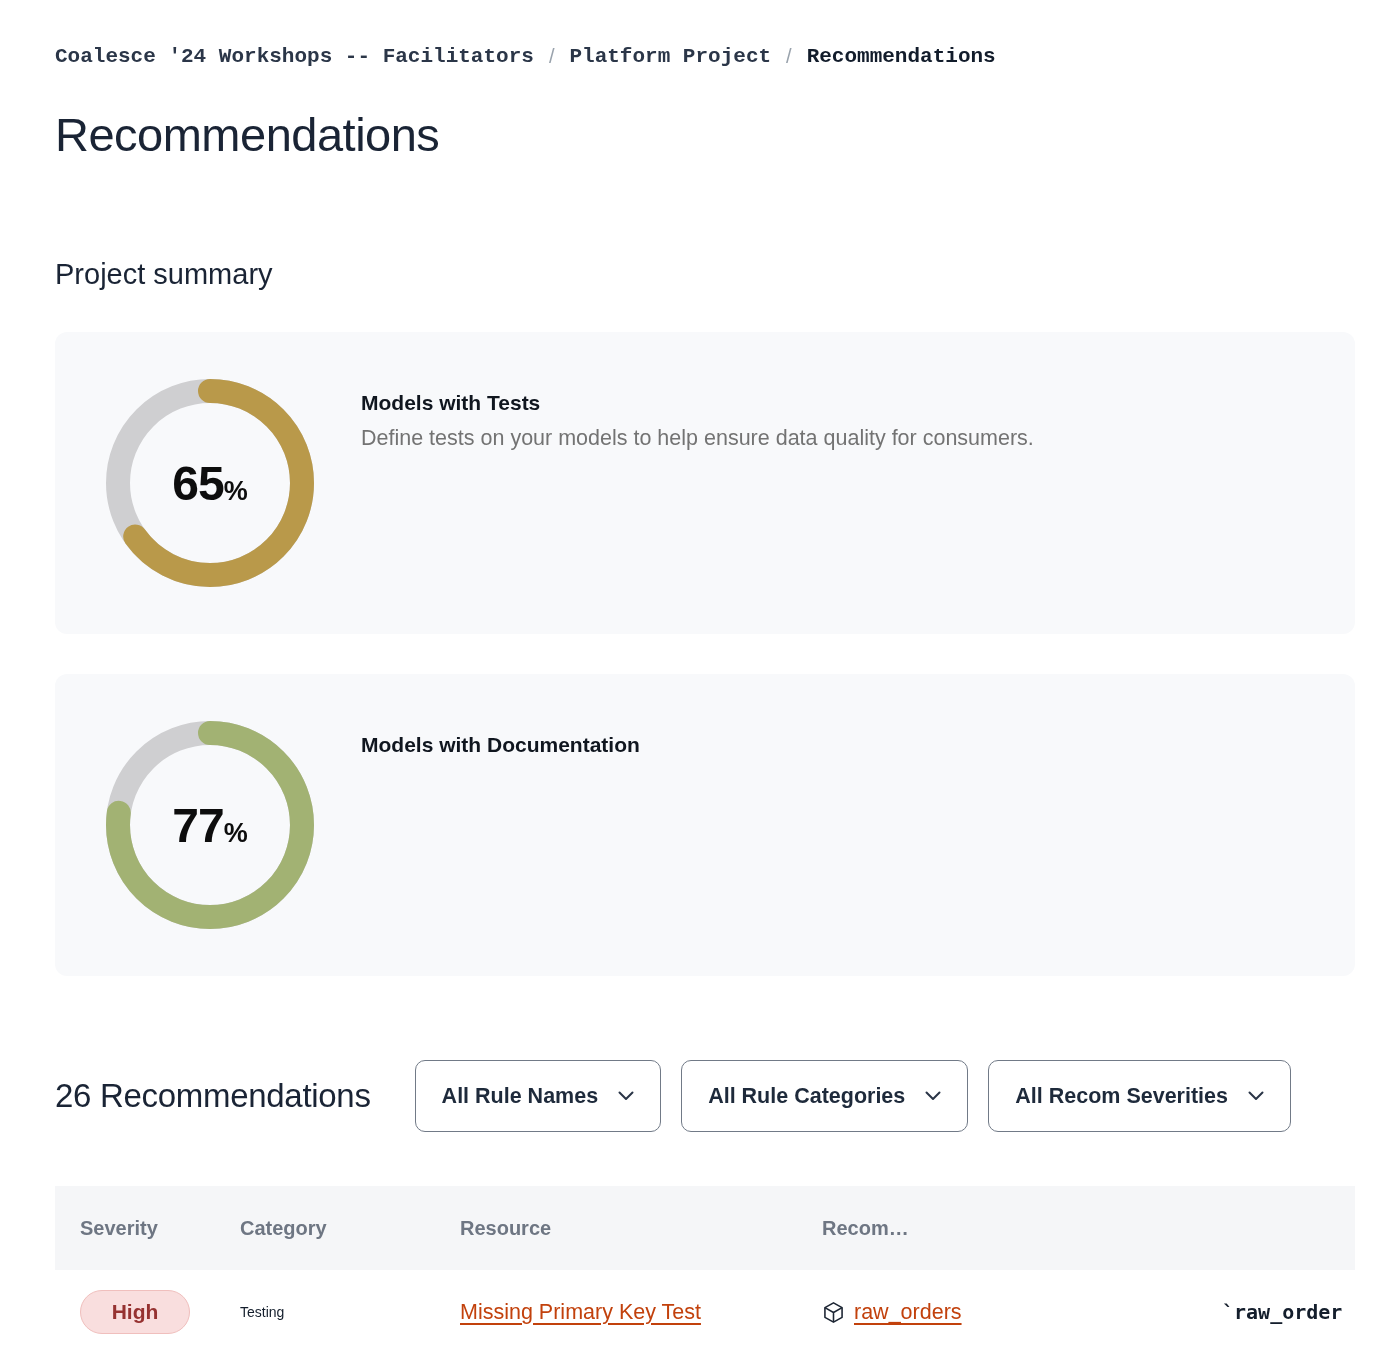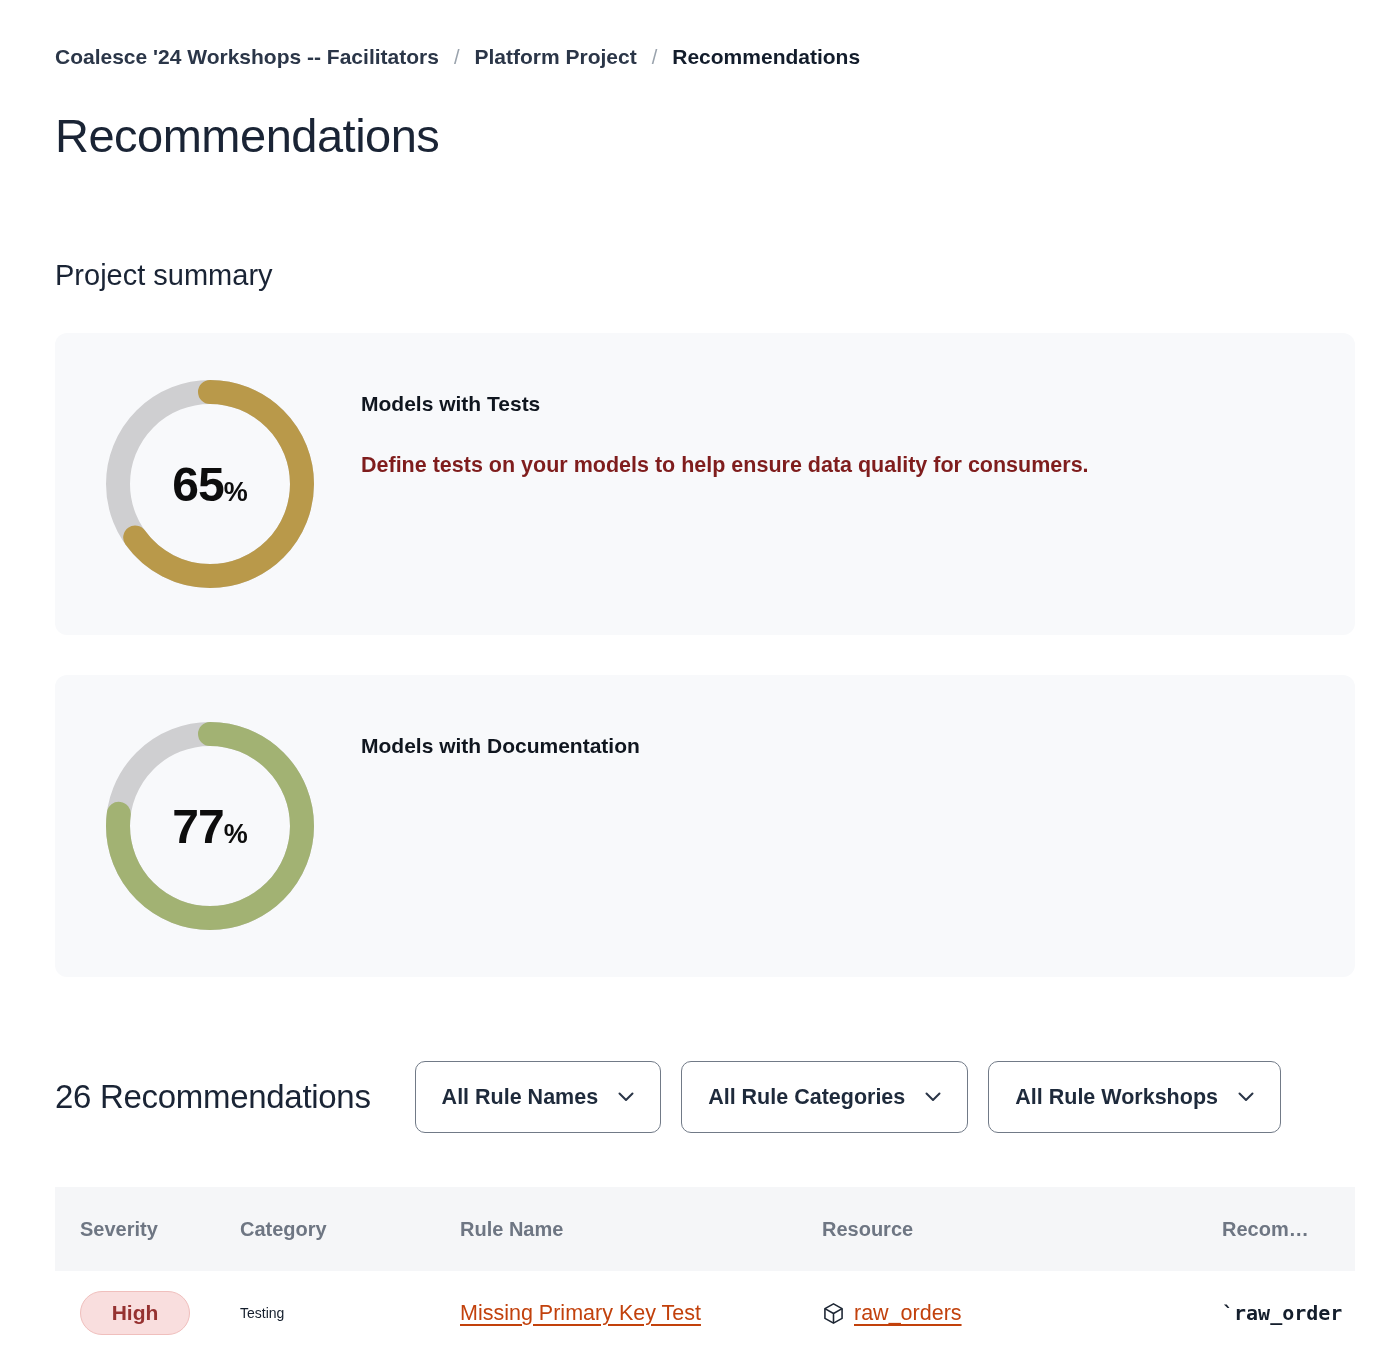--- a/index.html
+++ b/index.html
@@ -11,21 +11,21 @@
     overflow: hidden;
   }
   .container { padding: 0 43px 0 55px; width: 1398px; }
 
   
   .breadcrumb {
     display: flex; align-items: center; gap: 15px;
     padding-top: 45px;
     font-size: 21px; font-weight: 700; color: #2b3648;
   }
-  .crumb { text-decoration: none; color: #2b3648; cursor: pointer; }
+  .crumb { text-decoration: none; color: #2b3648; cursor: pointer; font-family: Liberation Mono, monospace; }
   .crumb-sep { color: #9aa3ad; font-weight: 400; font-size: 20px; }
   .crumb.current { color: #121c2b; }
 
   
   .page-title {
     margin-top: 40px;
     font-size: 47px; font-weight: 500; color: #1a2435;
     letter-spacing: -0.5px; line-height: 54px;
   }
 
@@ -48,22 +48,22 @@
   .donut-label {
     position: absolute; inset: 0;
     display: flex; align-items: center; justify-content: center; text-align: right;
   }
   .donut-label-inner { display: flex; align-items: baseline; }
   .donut-value { font-size: 48px; font-weight: 700; color: #0d0d0d; letter-spacing: -1px; }
   .donut-suffix { font-size: 27px; font-weight: 700; color: #0d0d0d; }
   .card-text { align-self: flex-start; margin-left: 46px; padding-top: 56px; }
   .card-title { font-size: 21px; font-weight: 700; color: #10161f; line-height: 30px; }
   .card-desc {
-    margin-top: 26px; font-size: 21.5px; font-weight: 700;
-    color: #7f1d1d; line-height: 40px; max-width: 915px;
+    font-size: 21.5px; font-weight: 400;
+    color: #737373; line-height: 40px; max-width: 915px;
   }
 
   
   .recs-bar { display: flex; align-items: center; margin-top: 84px; height: 72px; }
   .recs-heading { font-size: 33px; font-weight: 500; color: #1a2435; letter-spacing: -0.3px; }
   .filter-btn {
     height: 72px; margin-left: 20px;
     border: 1px solid #717a87; border-radius: 10px; background: #ffffff;
     display: flex; align-items: center; gap: 20px;
     padding: 0 26px;
@@ -173,32 +173,31 @@
     </button>
 
     <button class="filter-btn">
       <span>All Rule Categories</span>
       <svg class="chevron" width="16" height="10" viewBox="0 0 16 10">
         <polyline points="1.5,1.5 8,8 14.5,1.5" fill="none" stroke="#2a3547" stroke-width="2" stroke-linecap="round" stroke-linejoin="round"></polyline>
       </svg>
     </button>
 
     <button class="filter-btn">
-      <span>All Rule Workshops</span>
+      <span>All Recom Severities</span>
       <svg class="chevron" width="16" height="10" viewBox="0 0 16 10">
         <polyline points="1.5,1.5 8,8 14.5,1.5" fill="none" stroke="#2a3547" stroke-width="2" stroke-linecap="round" stroke-linejoin="round"></polyline>
       </svg>
     </button>
   </div>
 
   <div class="recs-table">
     <div class="thead">
       <div class="th">Severity</div>
       <div class="th">Category</div>
-      <div class="th">Rule Name</div>
       <div class="th">Resource</div>
       <div class="th">Recom…</div>
     </div>
 
     <div class="trow">
       <div>
         <span class="severity-badge">High</span>
       </div>
       <div class="td-category">Testing</div>
       <div>

